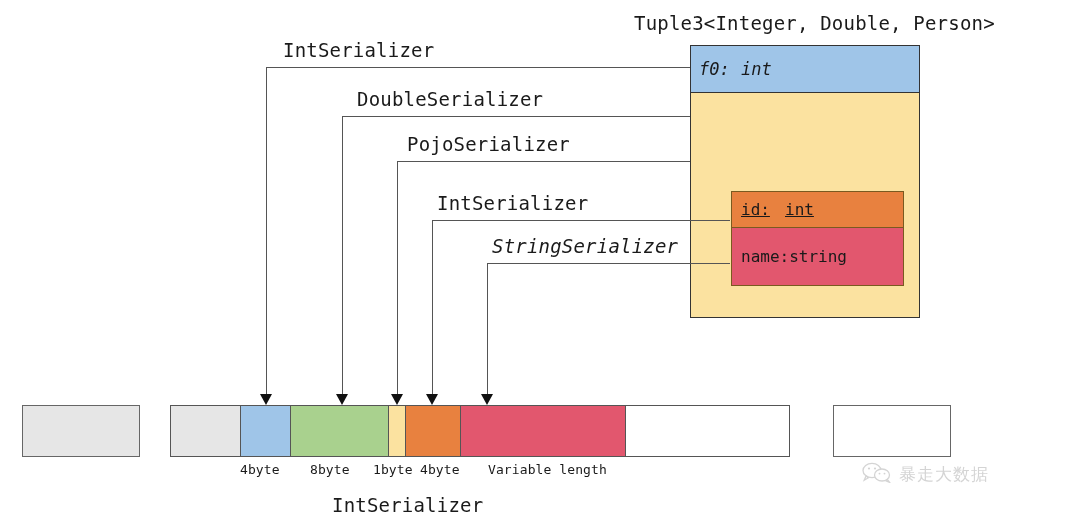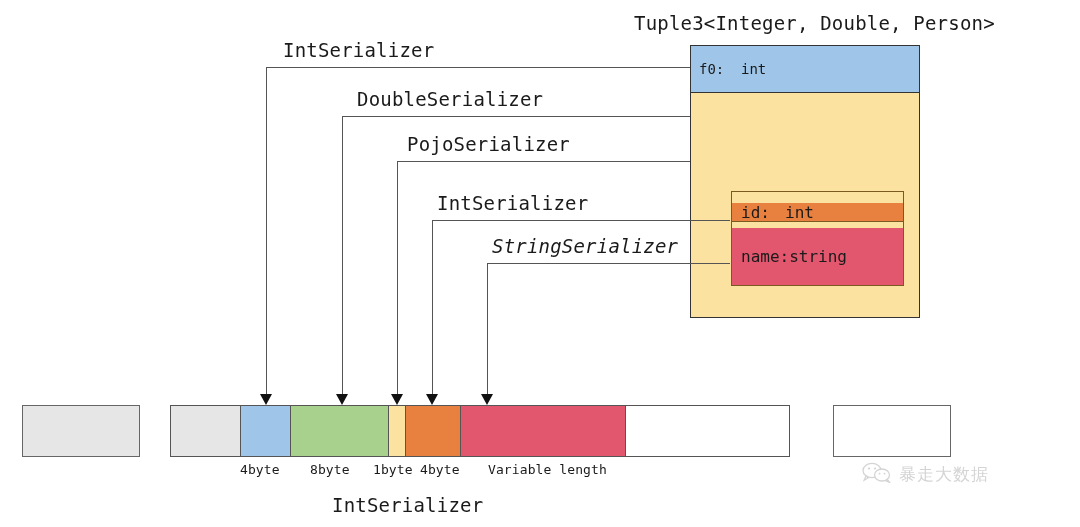--- a/index.html
+++ b/index.html
@@ -53,22 +53,23 @@
     background: #FBE2A0;
   }
   .field {
     position: absolute;
     left: 0;
     width: 100%;
     box-sizing: border-box;
     border-bottom: 1.6px solid #333333;
     display: flex;
     align-items: center;
-    font-size: 14px;
+    font-size: 17px;
     color: #1a1a1a;
+    font-style: italic;
   }
   .field .fname {
     display: inline-block;
     width: 50px;
     padding-left: 8px;
     box-sizing: border-box;
   }
   .field .ftype {
     display: inline-block;
   }
@@ -95,23 +96,24 @@
     left: 0;
     width: 100%;
     box-sizing: border-box;
     display: flex;
     align-items: center;
     font-size: 16px;
     color: #1a1a1a;
     padding-left: 9px;
   }
   #pfield-id {
-    top: 11px; height: 19px;
+    top: 0; height: 36px;
     background: #E8813F;
     border-bottom: 1.4px solid #7a5a20;
+    text-decoration: underline;
   }
   #pfield-name {
     top: 36px; height: 57px;
     background: #E2576E;
   }
   .pfield .pname { display: inline-block; }
   .pfield .ptype { display: inline-block; }
   #pfield-id .pname { width: 44px; }
 
   

